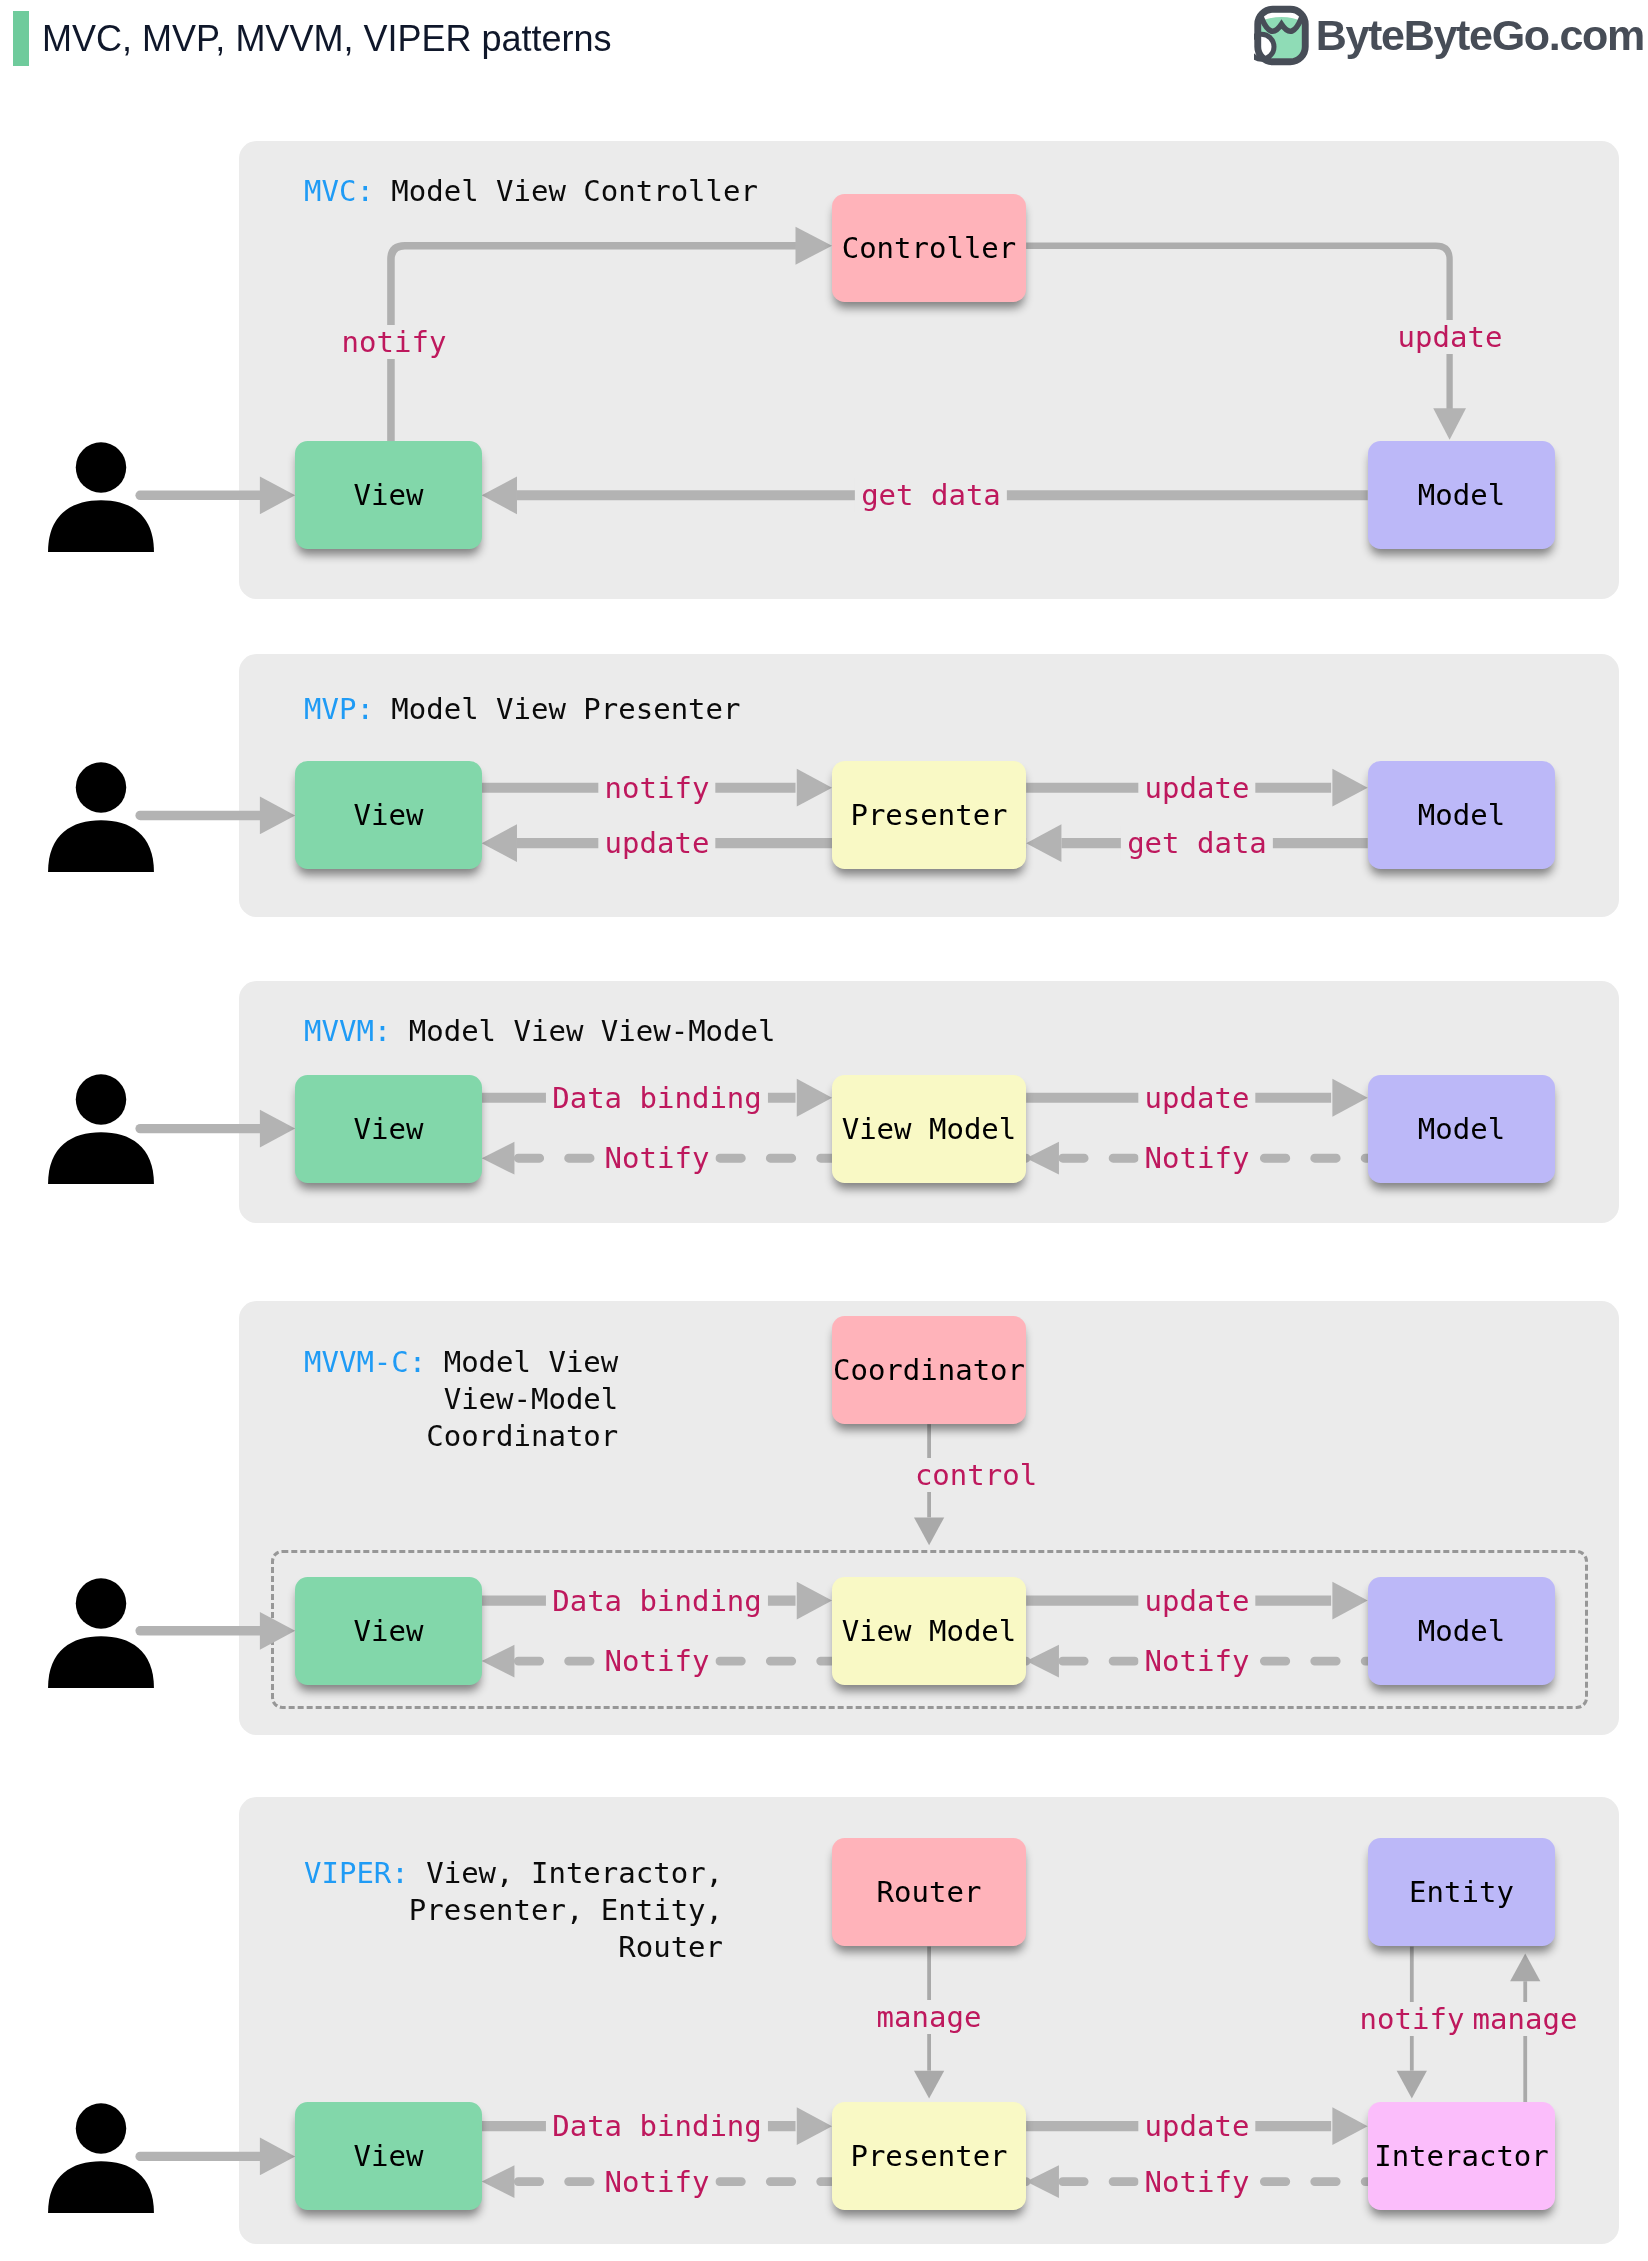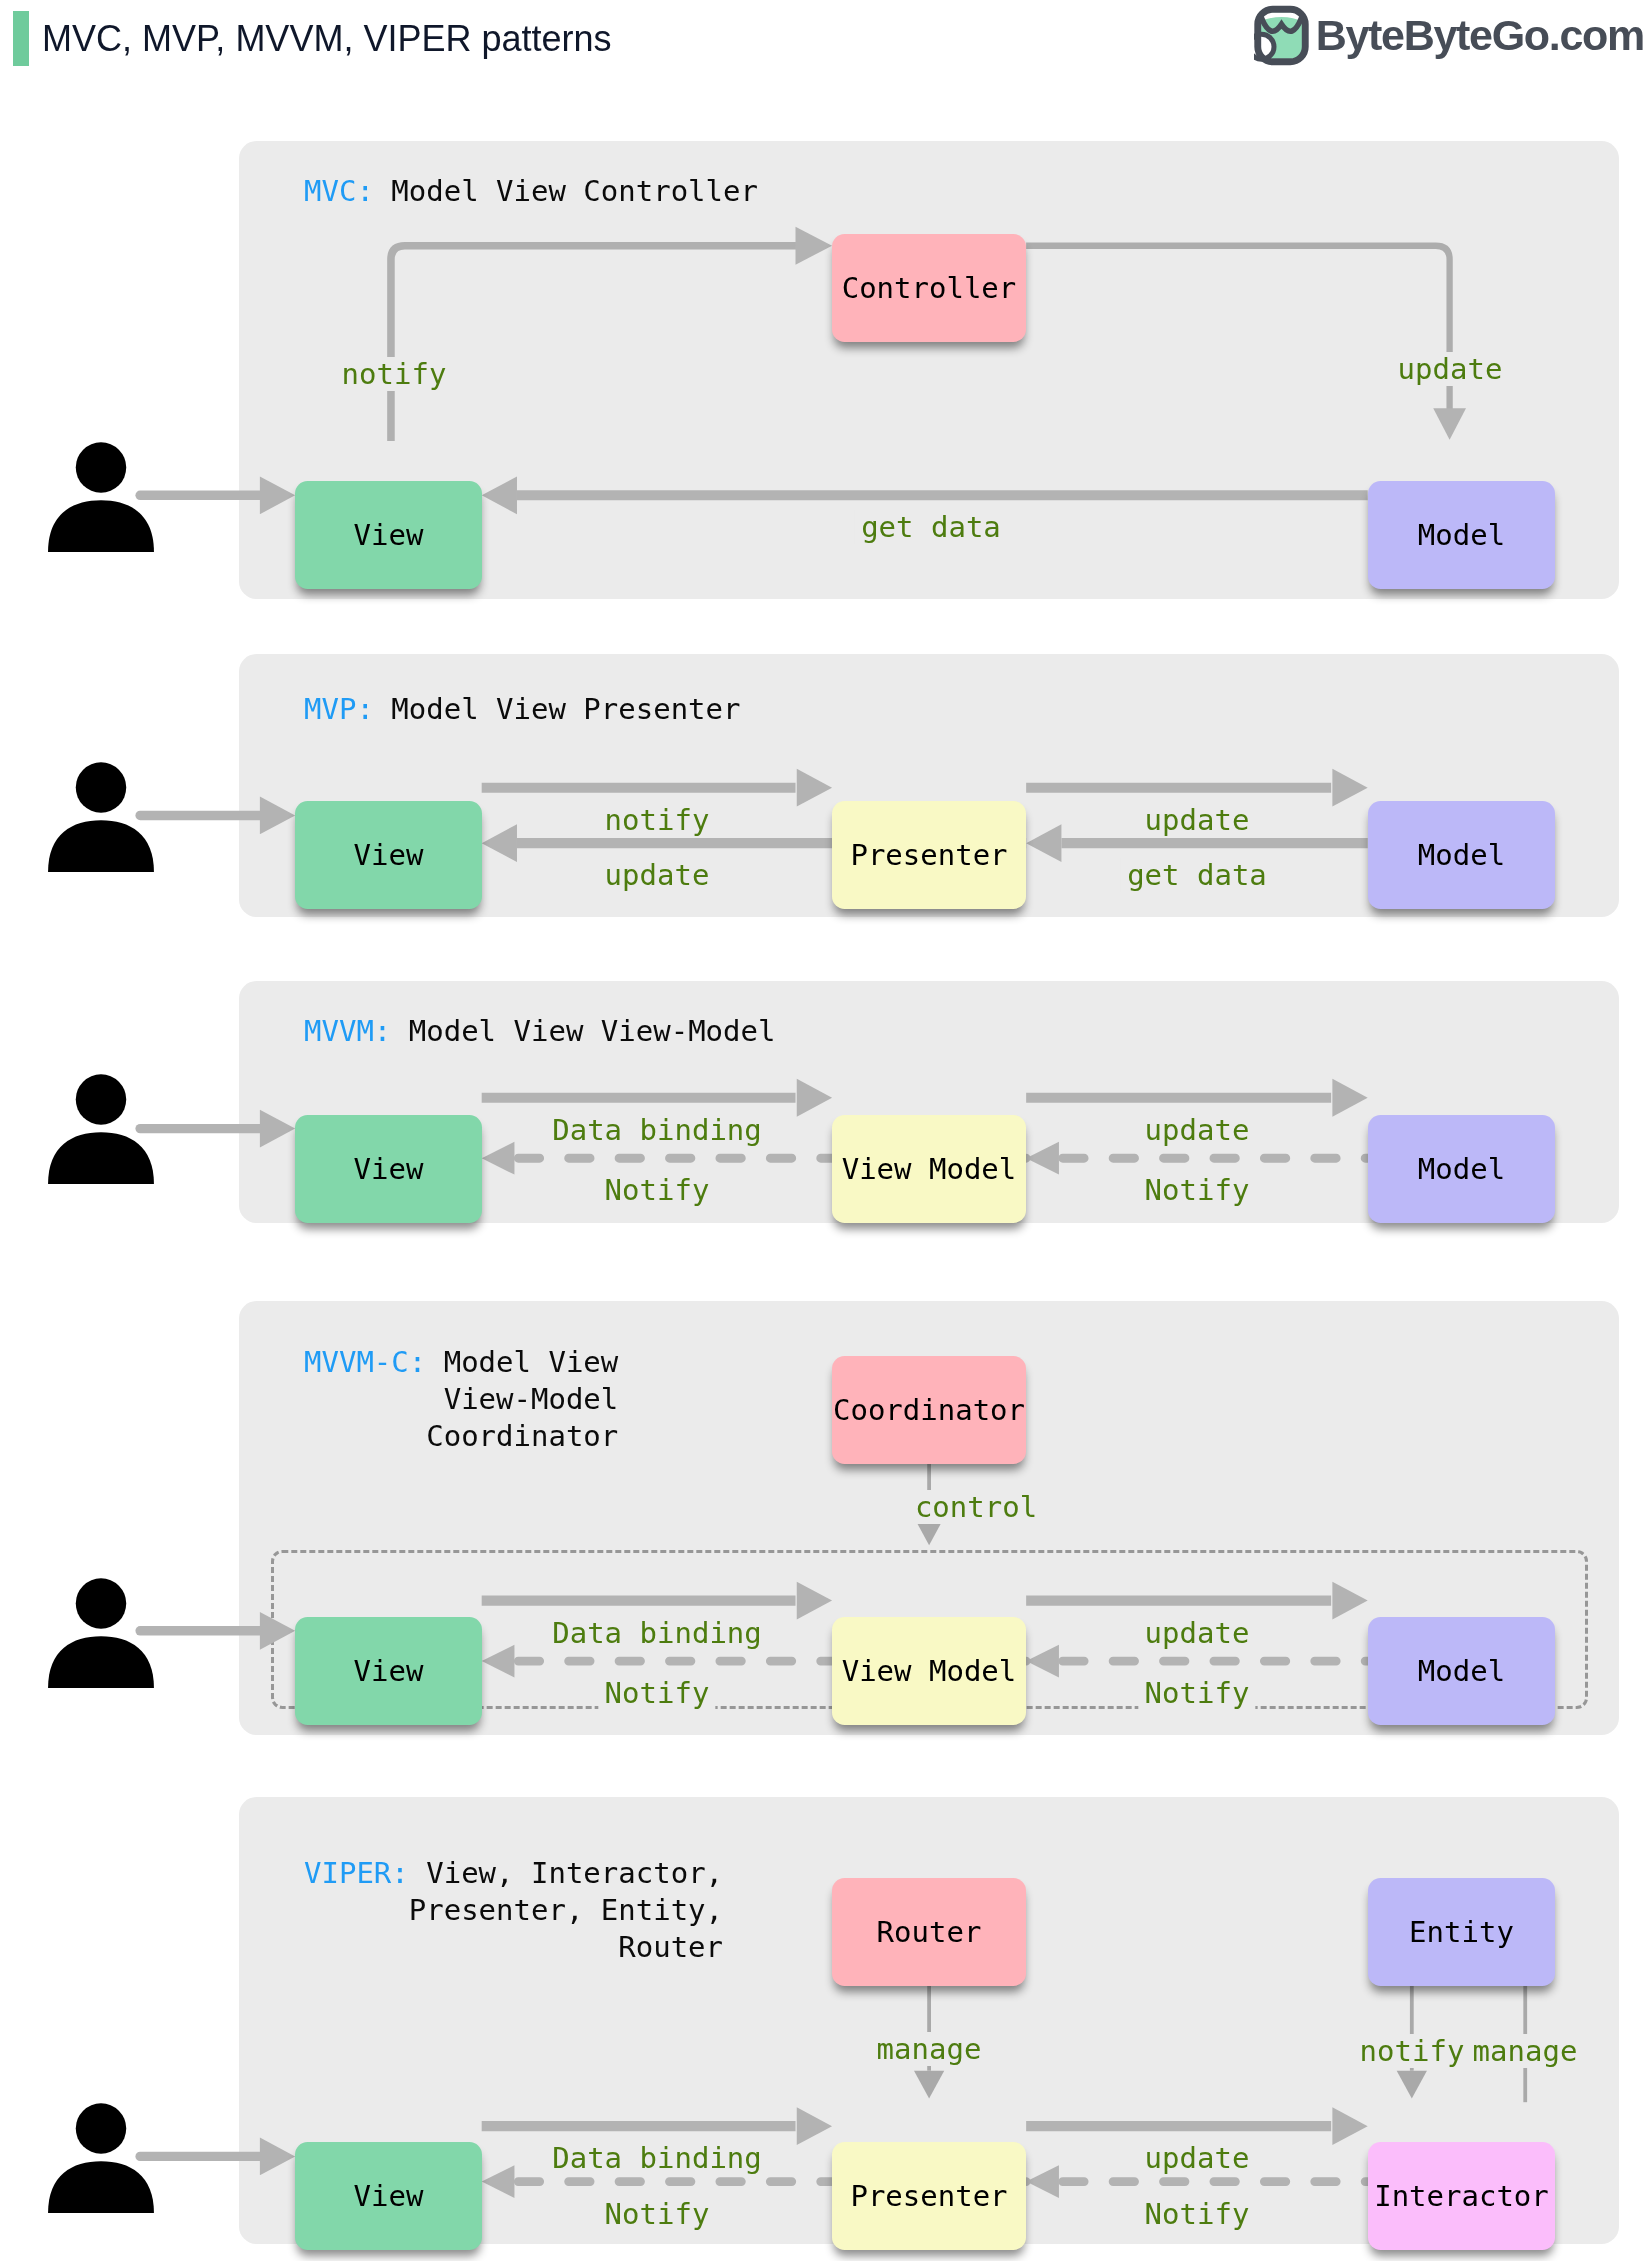--- a/index.html
+++ b/index.html
@@ -14,29 +14,29 @@
   .brand{position:absolute;right:5px;top:5px;display:flex;align-items:center;z-index:3;}
   .brand-text{font-family:"Liberation Sans",sans-serif;font-weight:bold;font-size:43px;
     color:#474d57;letter-spacing:-1.3px;margin-left:7px;white-space:nowrap;}
   
   .panel{position:absolute;left:239px;width:1380px;background:#ebebeb;border-radius:17.6px;z-index:0;}
   .phdr{position:absolute;font-size:29px;line-height:37px;color:#0b0b0b;white-space:nowrap;z-index:4;}
   .phdr .tag{color:#1f9bf5;}
   .phdr-multi{text-align:right;}
   
   .box{position:absolute;height:108px;border-radius:12.6px;display:flex;align-items:center;justify-content:center;
-    font-size:29px;color:#000;z-index:3;box-shadow:0 7.6px 10px -2.5px rgba(0,0,0,0.45);white-space:nowrap;margin-top:40px;}
+    font-size:29px;color:#000;z-index:3;box-shadow:0 7.6px 10px -2.5px rgba(0,0,0,0.45);white-space:nowrap;}
   .green{background:#82d7aa;}
   .yellow{background:#f9f9c5;}
   .purple{background:#bcb8f8;}
   .pink{background:#ffb3ba;}
   .magenta{background:#fbbdfb;}
   
   .albl{position:absolute;transform:translate(-50%,-50%);background:#ebebeb;padding:0 6.3px;
-    font-size:29px;line-height:34px;color:#4d7c0f;white-space:nowrap;z-index:4;margin-top:32px;}
+    font-size:29px;line-height:34px;color:#be185d;white-space:nowrap;z-index:4;}
   .albl.tight{padding:0 1.3px;}
   
   svg.arrows{position:absolute;left:0;top:0;z-index:2;}
   .thick{stroke:#b3b3b3;stroke-width:16;stroke-linecap:butt;}
   .user-line{stroke:#b3b3b3;stroke-width:15;stroke-linecap:round;}
   .mid{stroke:#b0b0b0;stroke-width:12;fill:none;}
   .mid2{stroke:#adadad;stroke-width:10;fill:none;}
   .thin{stroke:#a9a9a9;stroke-width:6;}
   .dash{stroke:#b3b3b3;stroke-width:14;stroke-dasharray:34 46;stroke-linecap:round;fill:none;}
   svg.arrows polygon{fill:#b3b3b3;}

